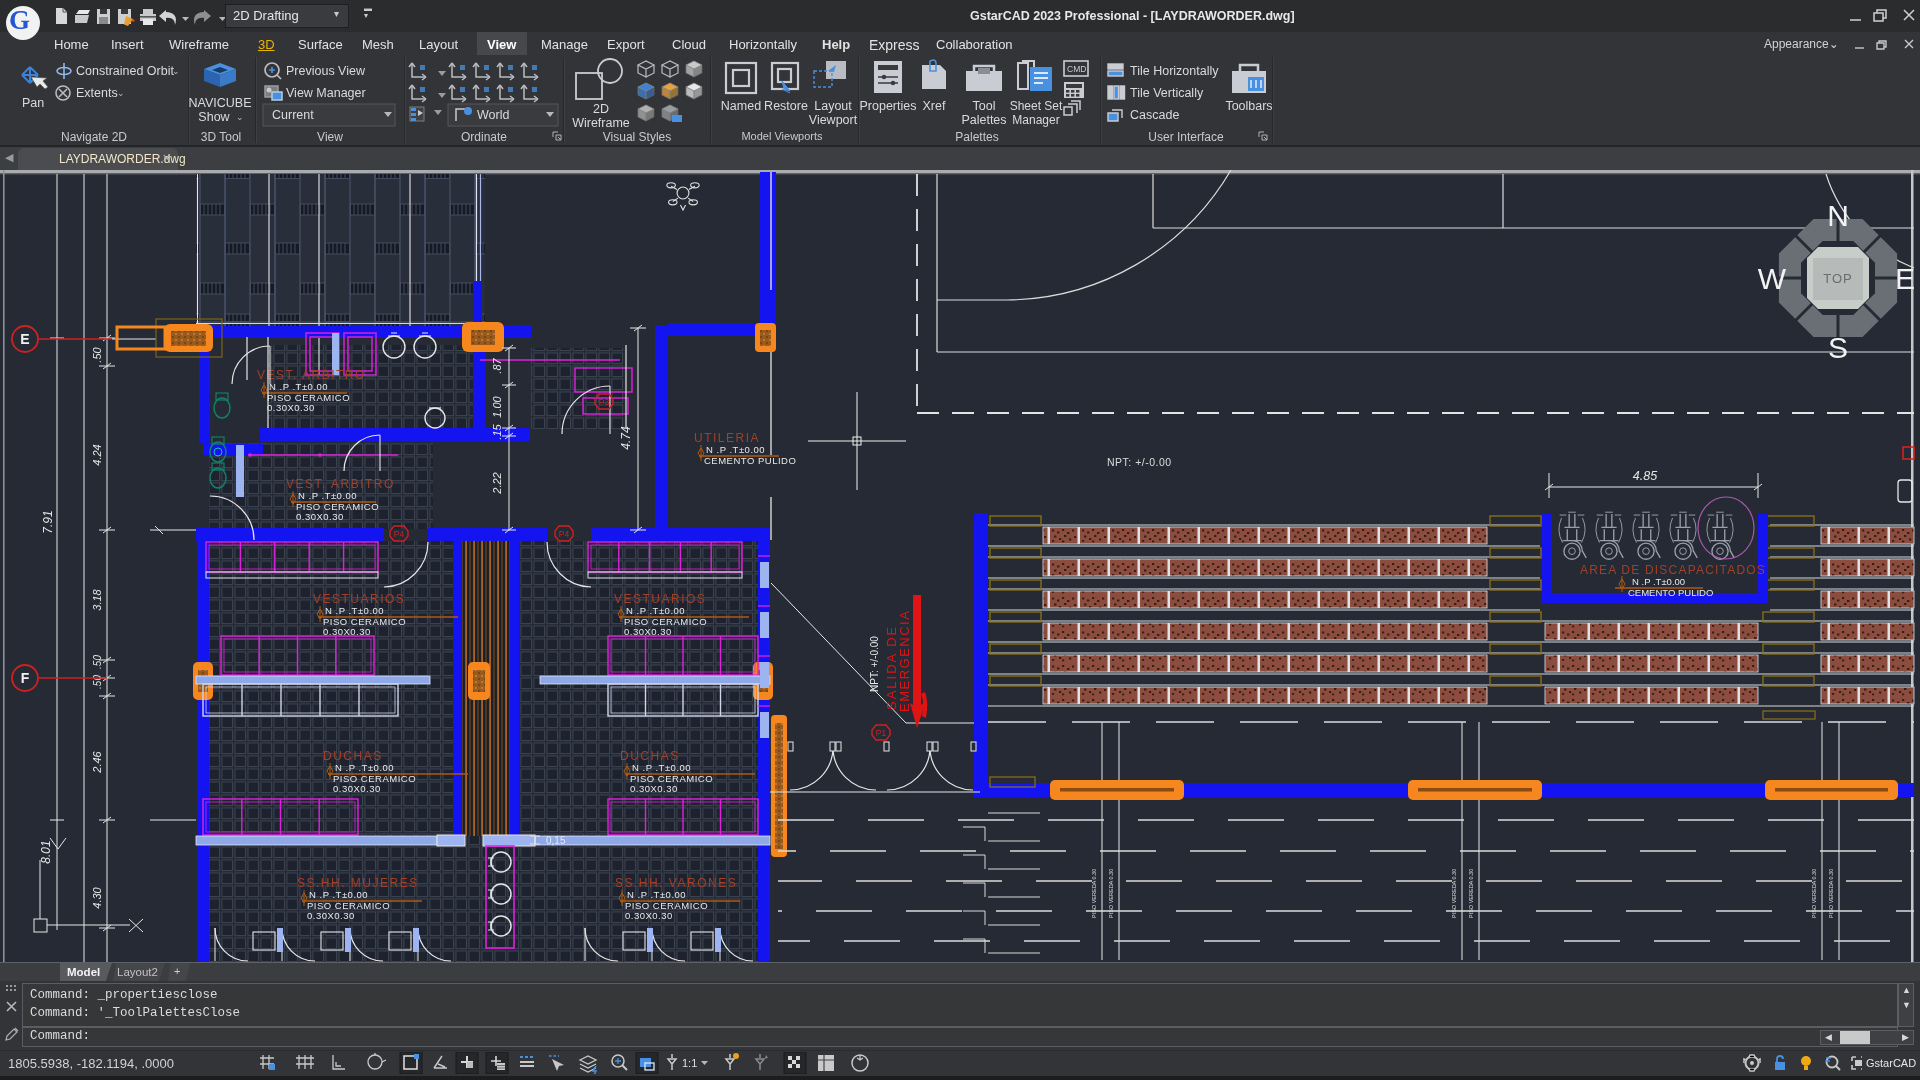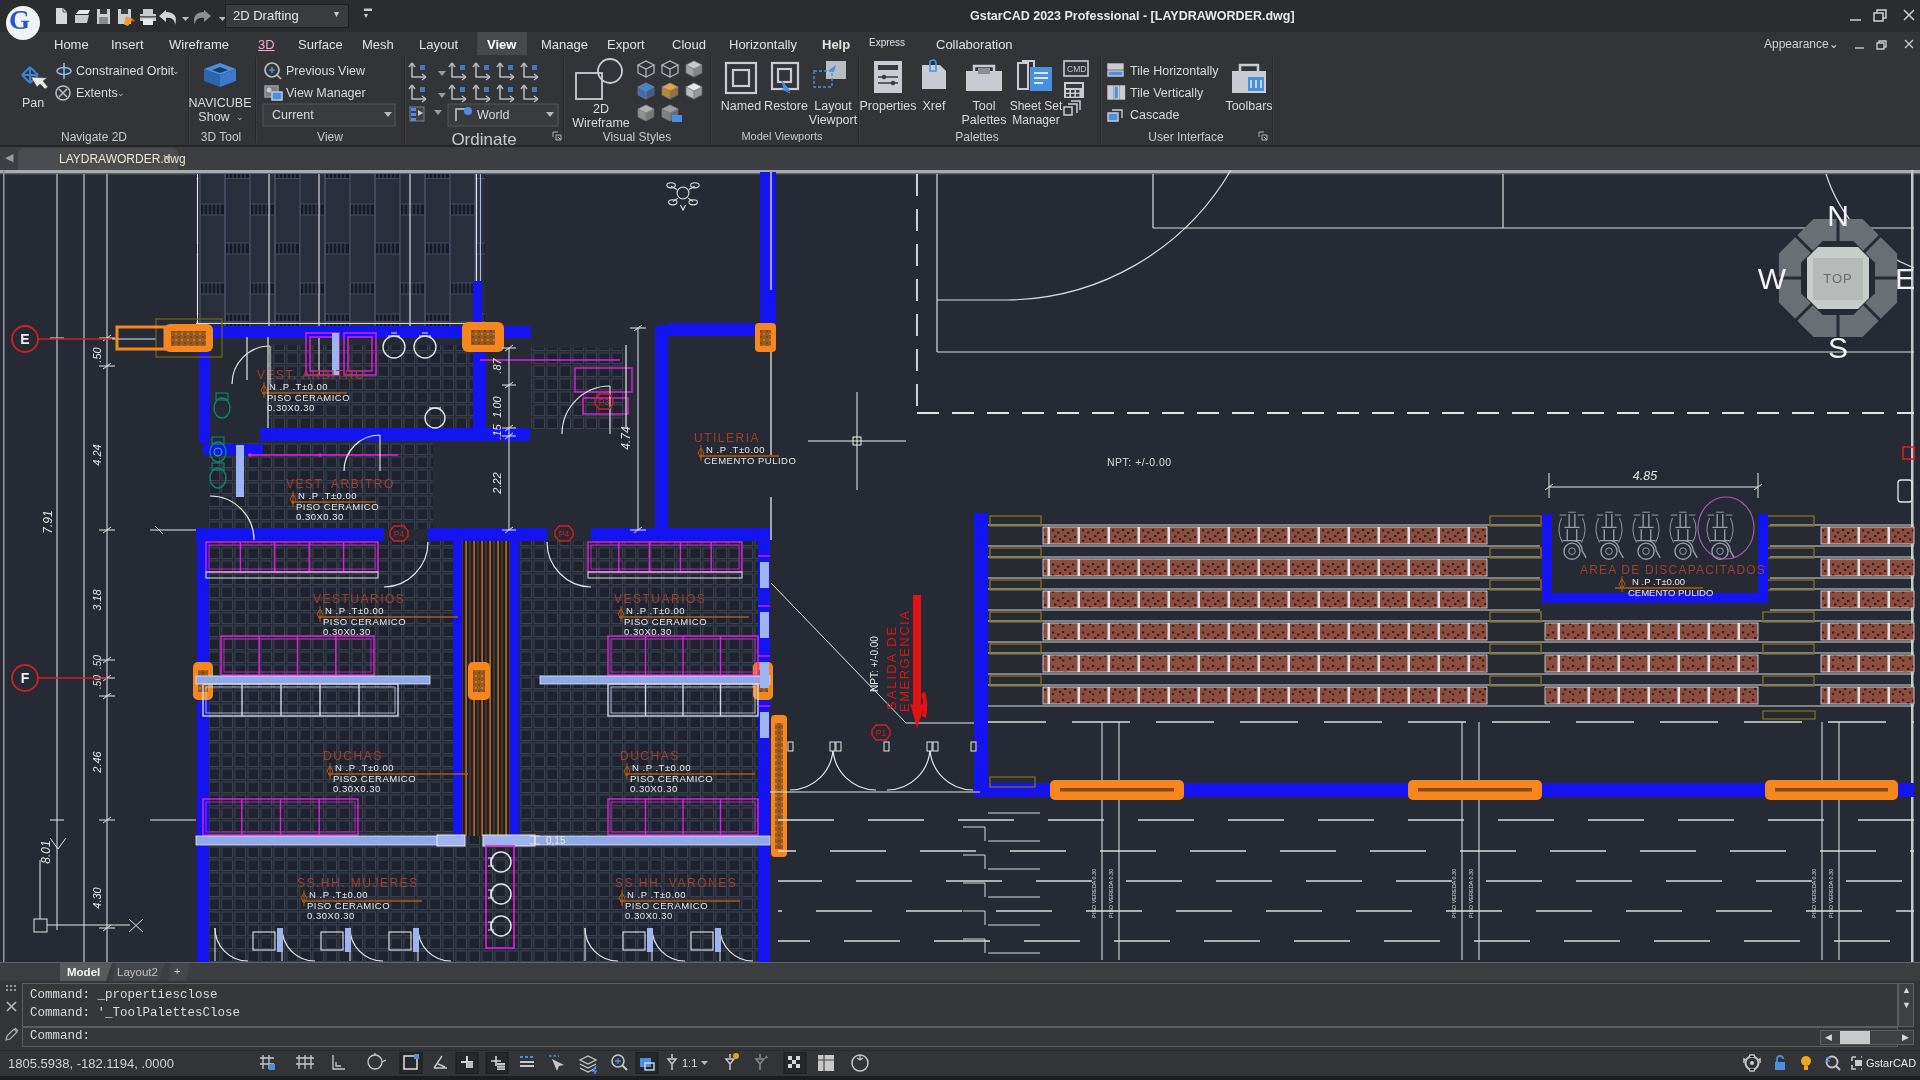--- a/index.html
+++ b/index.html
@@ -47,31 +47,31 @@
 <path d="M2 12 h11"></path>
 <path d="M26 5 h9 v8 h-9 z M29 5 v-3 h9 v8 h-3"></path>
 <path d="M56 2 l10 10 M66 2 l-10 10"></path>
 </g>
     </svg>
 <div class="abs" style="left:0;top:32px;width:1920px;height:23px;background:#333437;"></div>
 <div class="abs" style="left:477px;top:32px;width:50px;height:23px;background:#47484c;"></div>
 <div class="t" style="left:54px;top:37px;font-size:13px;color:#e2e2e2;font-weight:normal;">Home</div>
 <div class="t" style="left:111px;top:37px;font-size:13px;color:#e2e2e2;font-weight:normal;">Insert</div>
 <div class="t" style="left:169px;top:37px;font-size:13px;color:#e2e2e2;font-weight:normal;">Wireframe</div>
-<div class="t" style="left:258px;top:37px;font-size:13px;color:#f9a8d4;font-weight:normal;text-decoration:underline;">3D</div>
+<div class="t" style="left:258px;top:37px;font-size:13px;color:#eab308;font-weight:normal;text-decoration:underline;">3D</div>
 <div class="t" style="left:298px;top:37px;font-size:13px;color:#e2e2e2;font-weight:normal;">Surface</div>
 <div class="t" style="left:362px;top:37px;font-size:13px;color:#e2e2e2;font-weight:normal;">Mesh</div>
 <div class="t" style="left:419px;top:37px;font-size:13px;color:#e2e2e2;font-weight:normal;">Layout</div>
 <div class="t" style="left:487px;top:37px;font-size:13px;color:#ffffff;font-weight:bold;">View</div>
 <div class="t" style="left:541px;top:37px;font-size:13px;color:#e2e2e2;font-weight:normal;">Manage</div>
 <div class="t" style="left:607px;top:37px;font-size:13px;color:#e2e2e2;font-weight:normal;">Export</div>
 <div class="t" style="left:672px;top:37px;font-size:13px;color:#e2e2e2;font-weight:normal;">Cloud</div>
 <div class="t" style="left:729px;top:37px;font-size:13px;color:#e2e2e2;font-weight:normal;">Horizontally</div>
 <div class="t" style="left:822px;top:37px;font-size:13px;color:#e2e2e2;font-weight:bold;">Help</div>
-<div class="t" style="left:869px;top:37px;font-size:10px;color:#e2e2e2;font-weight:normal;">Express</div>
+<div class="t" style="left:869px;top:37px;font-size:14px;color:#e2e2e2;font-weight:normal;">Express</div>
 <div class="t" style="left:936px;top:37px;font-size:13px;color:#e2e2e2;font-weight:normal;">Collaboration</div>
 <div class="t" style="left:1764px;top:37px;font-size:12px;color:#d2d2d2;">Appearance⌄</div>
 <svg class="abs" style="left:1853px;top:39px;" width="66" height="12" viewBox="0 0 66 12">
 <g stroke="#c8c8c8" stroke-width="1.4" fill="none">
         <path d="M2 9 h9"></path>
         <path d="M24 4 h7 v6 h-7 z M26 4 v-2 h7 v6 h-2"></path>
         <path d="M52 1 l8 8 M60 1 l-8 8"></path>
       </g>
     </svg>
 <div class="abs" style="left:0;top:55px;width:1920px;height:90px;background:#333437;"></div>
@@ -87,21 +87,21 @@
 <div class="abs" style="left:711px;top:57px;width:1px;height:86px;background:#3e3f43;"></div>
 <div class="abs" style="left:858px;top:57px;width:1px;height:86px;background:#27282a;"></div>
 <div class="abs" style="left:859px;top:57px;width:1px;height:86px;background:#3e3f43;"></div>
 <div class="abs" style="left:1100px;top:57px;width:1px;height:86px;background:#27282a;"></div>
 <div class="abs" style="left:1101px;top:57px;width:1px;height:86px;background:#3e3f43;"></div>
 <div class="abs" style="left:1272px;top:57px;width:1px;height:86px;background:#27282a;"></div>
 <div class="abs" style="left:1273px;top:57px;width:1px;height:86px;background:#3e3f43;"></div>
 <div class="t" style="left:94px;top:130px;font-size:12px;color:#c9c9c9;transform:translateX(-50%);">Navigate 2D</div>
 <div class="t" style="left:221px;top:130px;font-size:12px;color:#c9c9c9;transform:translateX(-50%);">3D Tool</div>
 <div class="t" style="left:330px;top:130px;font-size:12px;color:#c9c9c9;transform:translateX(-50%);">View</div>
-<div class="t" style="left:484px;top:130px;font-size:17px;color:#c9c9c9;transform:translateX(-50%);">Ordinate</div>
+<div class="t" style="left:484px;top:130px;font-size:12px;color:#c9c9c9;transform:translateX(-50%);">Ordinate</div>
 <div class="t" style="left:637px;top:130px;font-size:12px;color:#c9c9c9;transform:translateX(-50%);">Visual Styles</div>
 <div class="t" style="left:782px;top:130px;font-size:11px;color:#c9c9c9;transform:translateX(-50%);">Model Viewports</div>
 <div class="t" style="left:977px;top:130px;font-size:12px;color:#c9c9c9;transform:translateX(-50%);">Palettes</div>
 <div class="t" style="left:1186px;top:130px;font-size:12px;color:#c9c9c9;transform:translateX(-50%);">User Interface</div>
 <svg class="abs" style="left:552px;top:131px;" width="10" height="10" viewBox="0 0 10 10">
       <path d="M1 1 h5 M1 1 v5 M4 4 h5 v5 h-5 z M6 6 l3 3" stroke="#b0b0b0" stroke-width="1" fill="none"></path>
     </svg>
 <svg class="abs" style="left:1258px;top:131px;" width="10" height="10" viewBox="0 0 10 10">
       <path d="M1 1 h5 M1 1 v5 M4 4 h5 v5 h-5 z M6 6 l3 3" stroke="#b0b0b0" stroke-width="1" fill="none"></path>
     </svg>

